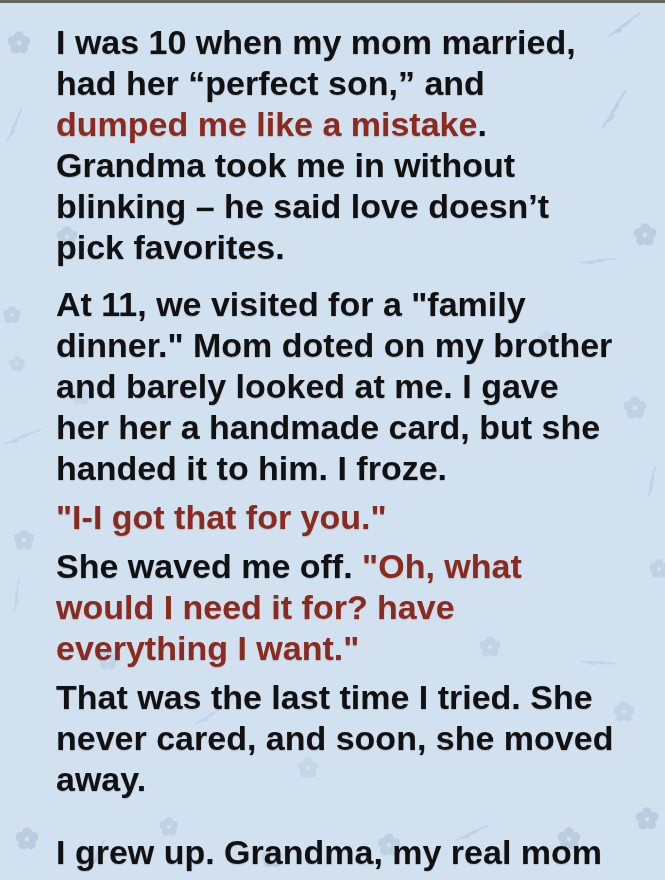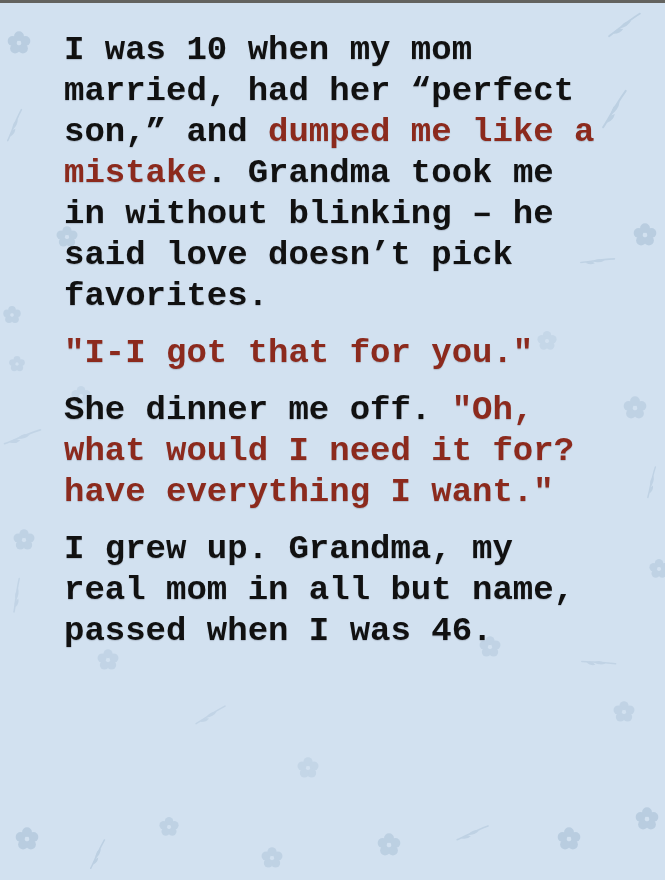--- a/index.html
+++ b/index.html
@@ -23,21 +23,21 @@
   .leaf{fill:currentColor;}
   .petal{fill:currentColor;}
   .flower-center{fill:var(--bg);}
   .text-layer{
     position:relative;z-index:2;
     padding:14px 37px 0 48px;width:580px;
     font-weight:700;font-size:34px;line-height:41px;
     color:var(--ink);
     text-shadow:0 1px 1px rgba(20,30,45,0.18);
   }
-  p.block{margin:16px;font-family:Liberation Mono, monospace;}
+  p.block{margin:8px;}
   p.p-gap{margin-bottom:16px;}
   p.big-gap{margin-bottom:32px;}
   .red{color:var(--accent);}
 </style>
 </head>
 <body>
 
 <div class="card">
   <div class="top-edge"></div>
 
@@ -151,21 +151,23 @@
         <use href="#flower"></use>
       </svg>
     <svg class="pat" style="left:634px;top:806px;width:26px;height:26px;opacity:.8">
         <use href="#flower"></use>
       </svg>
   </div>
 
   <div class="text-layer">
     <p class="block p-gap"><span>I was 10 when my mom married, had her “perfect son,” and </span><span class="red">dumped me like a mistake</span><span>. Grandma took me in without blinking – he said love doesn’t pick favorites.</span></p>
 
+    <p class="block"><span>At 11, we visited for a "family dinner." Mom doted on my brother and barely looked at me. I gave her her a handmade card, but she handed it to him. I froze.</span></p>
 
     <p class="block"><span class="red">"I-I got that for you."</span></p>
 
-    <p class="block"><span>She dinner me off. </span><span class="red">"Oh, what would I need it for? have everything I want."</span></p>
+    <p class="block"><span>She waved me off. </span><span class="red">"Oh, what would I need it for? have everything I want."</span></p>
 
+    <p class="block big-gap"><span>That was the last time I tried. She never cared, and soon, she moved away.</span></p>
 
     <p class="block"><span>I grew up. Grandma, my real mom in all but name, passed when I was 46.</span></p>
   </div>
 </div>
 
 </body></html>

